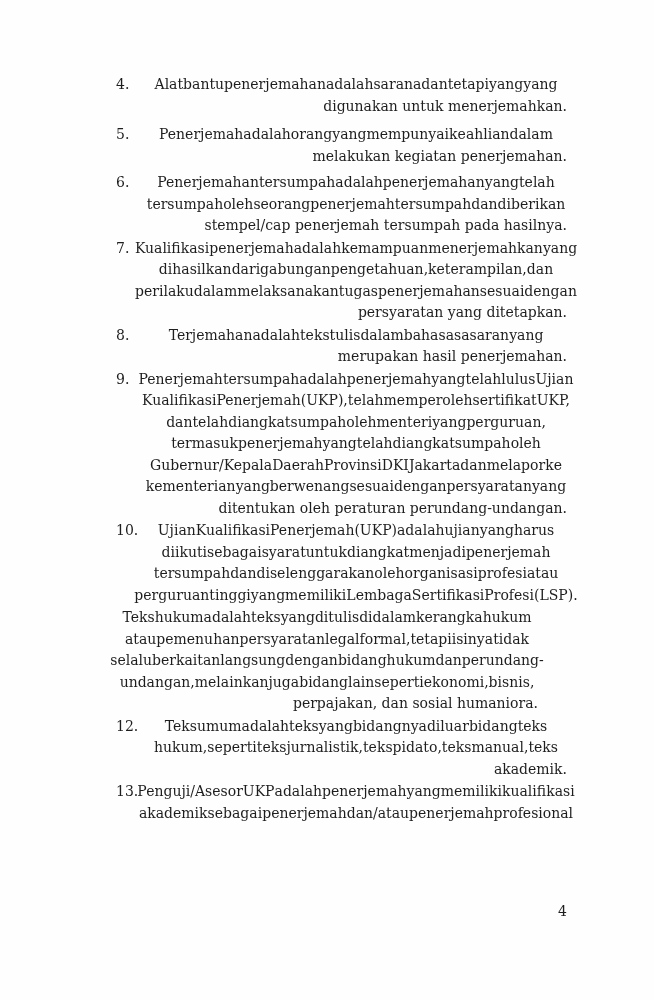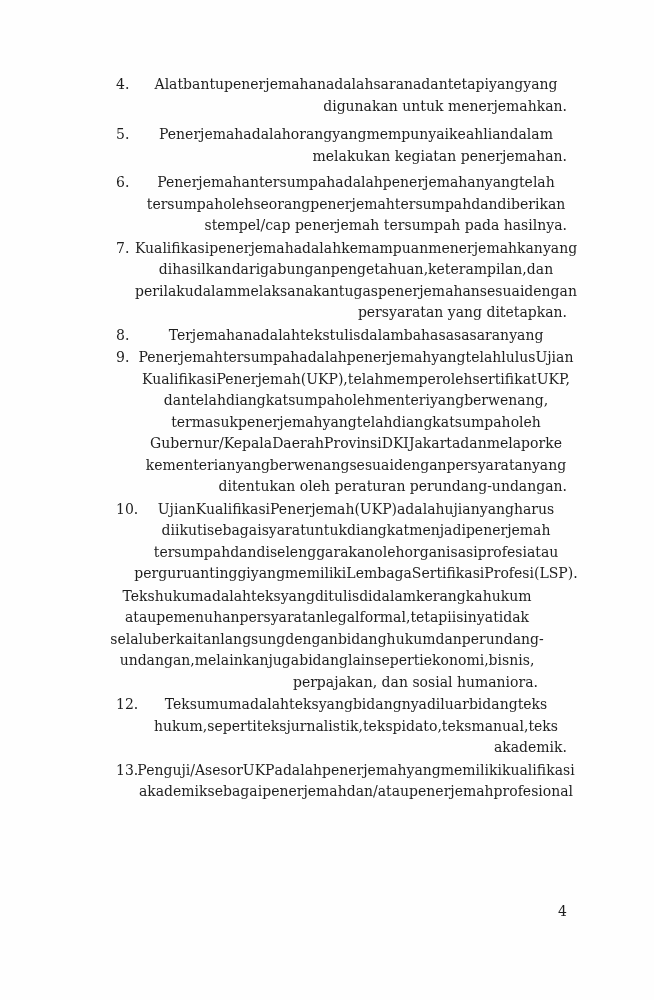--- a/index.html
+++ b/index.html
@@ -165,20 +165,21 @@
           <div class="jline">
             <span>Terjemahan</span>
             <span>adalah</span>
             <span>teks</span>
             <span>tulis</span>
             <span>dalam</span>
             <span>bahasa</span>
             <span>sasaran</span>
             <span>yang</span>
           </div>
+          <div class="lline">merupakan hasil penerjemahan.</div>
         </div>
       </div>
       <div class="item">
         <span class="marker">9.</span>
         <div class="body">
           <div class="jline">
             <span>Penerjemah</span>
             <span>tersumpah</span>
             <span>adalah</span>
             <span>penerjemah</span>
@@ -197,21 +198,21 @@
             <span>UKP,</span>
           </div>
           <div class="jline">
             <span>dan</span>
             <span>telah</span>
             <span>diangkat</span>
             <span>sumpah</span>
             <span>oleh</span>
             <span>menteri</span>
             <span>yang</span>
-            <span>berwenang,</span>
+            <span>perguruan,</span>
           </div>
           <div class="jline">
             <span>termasuk</span>
             <span>penerjemah</span>
             <span>yang</span>
             <span>telah</span>
             <span>diangkat</span>
             <span>sumpah</span>
             <span>oleh</span>
           </div>

